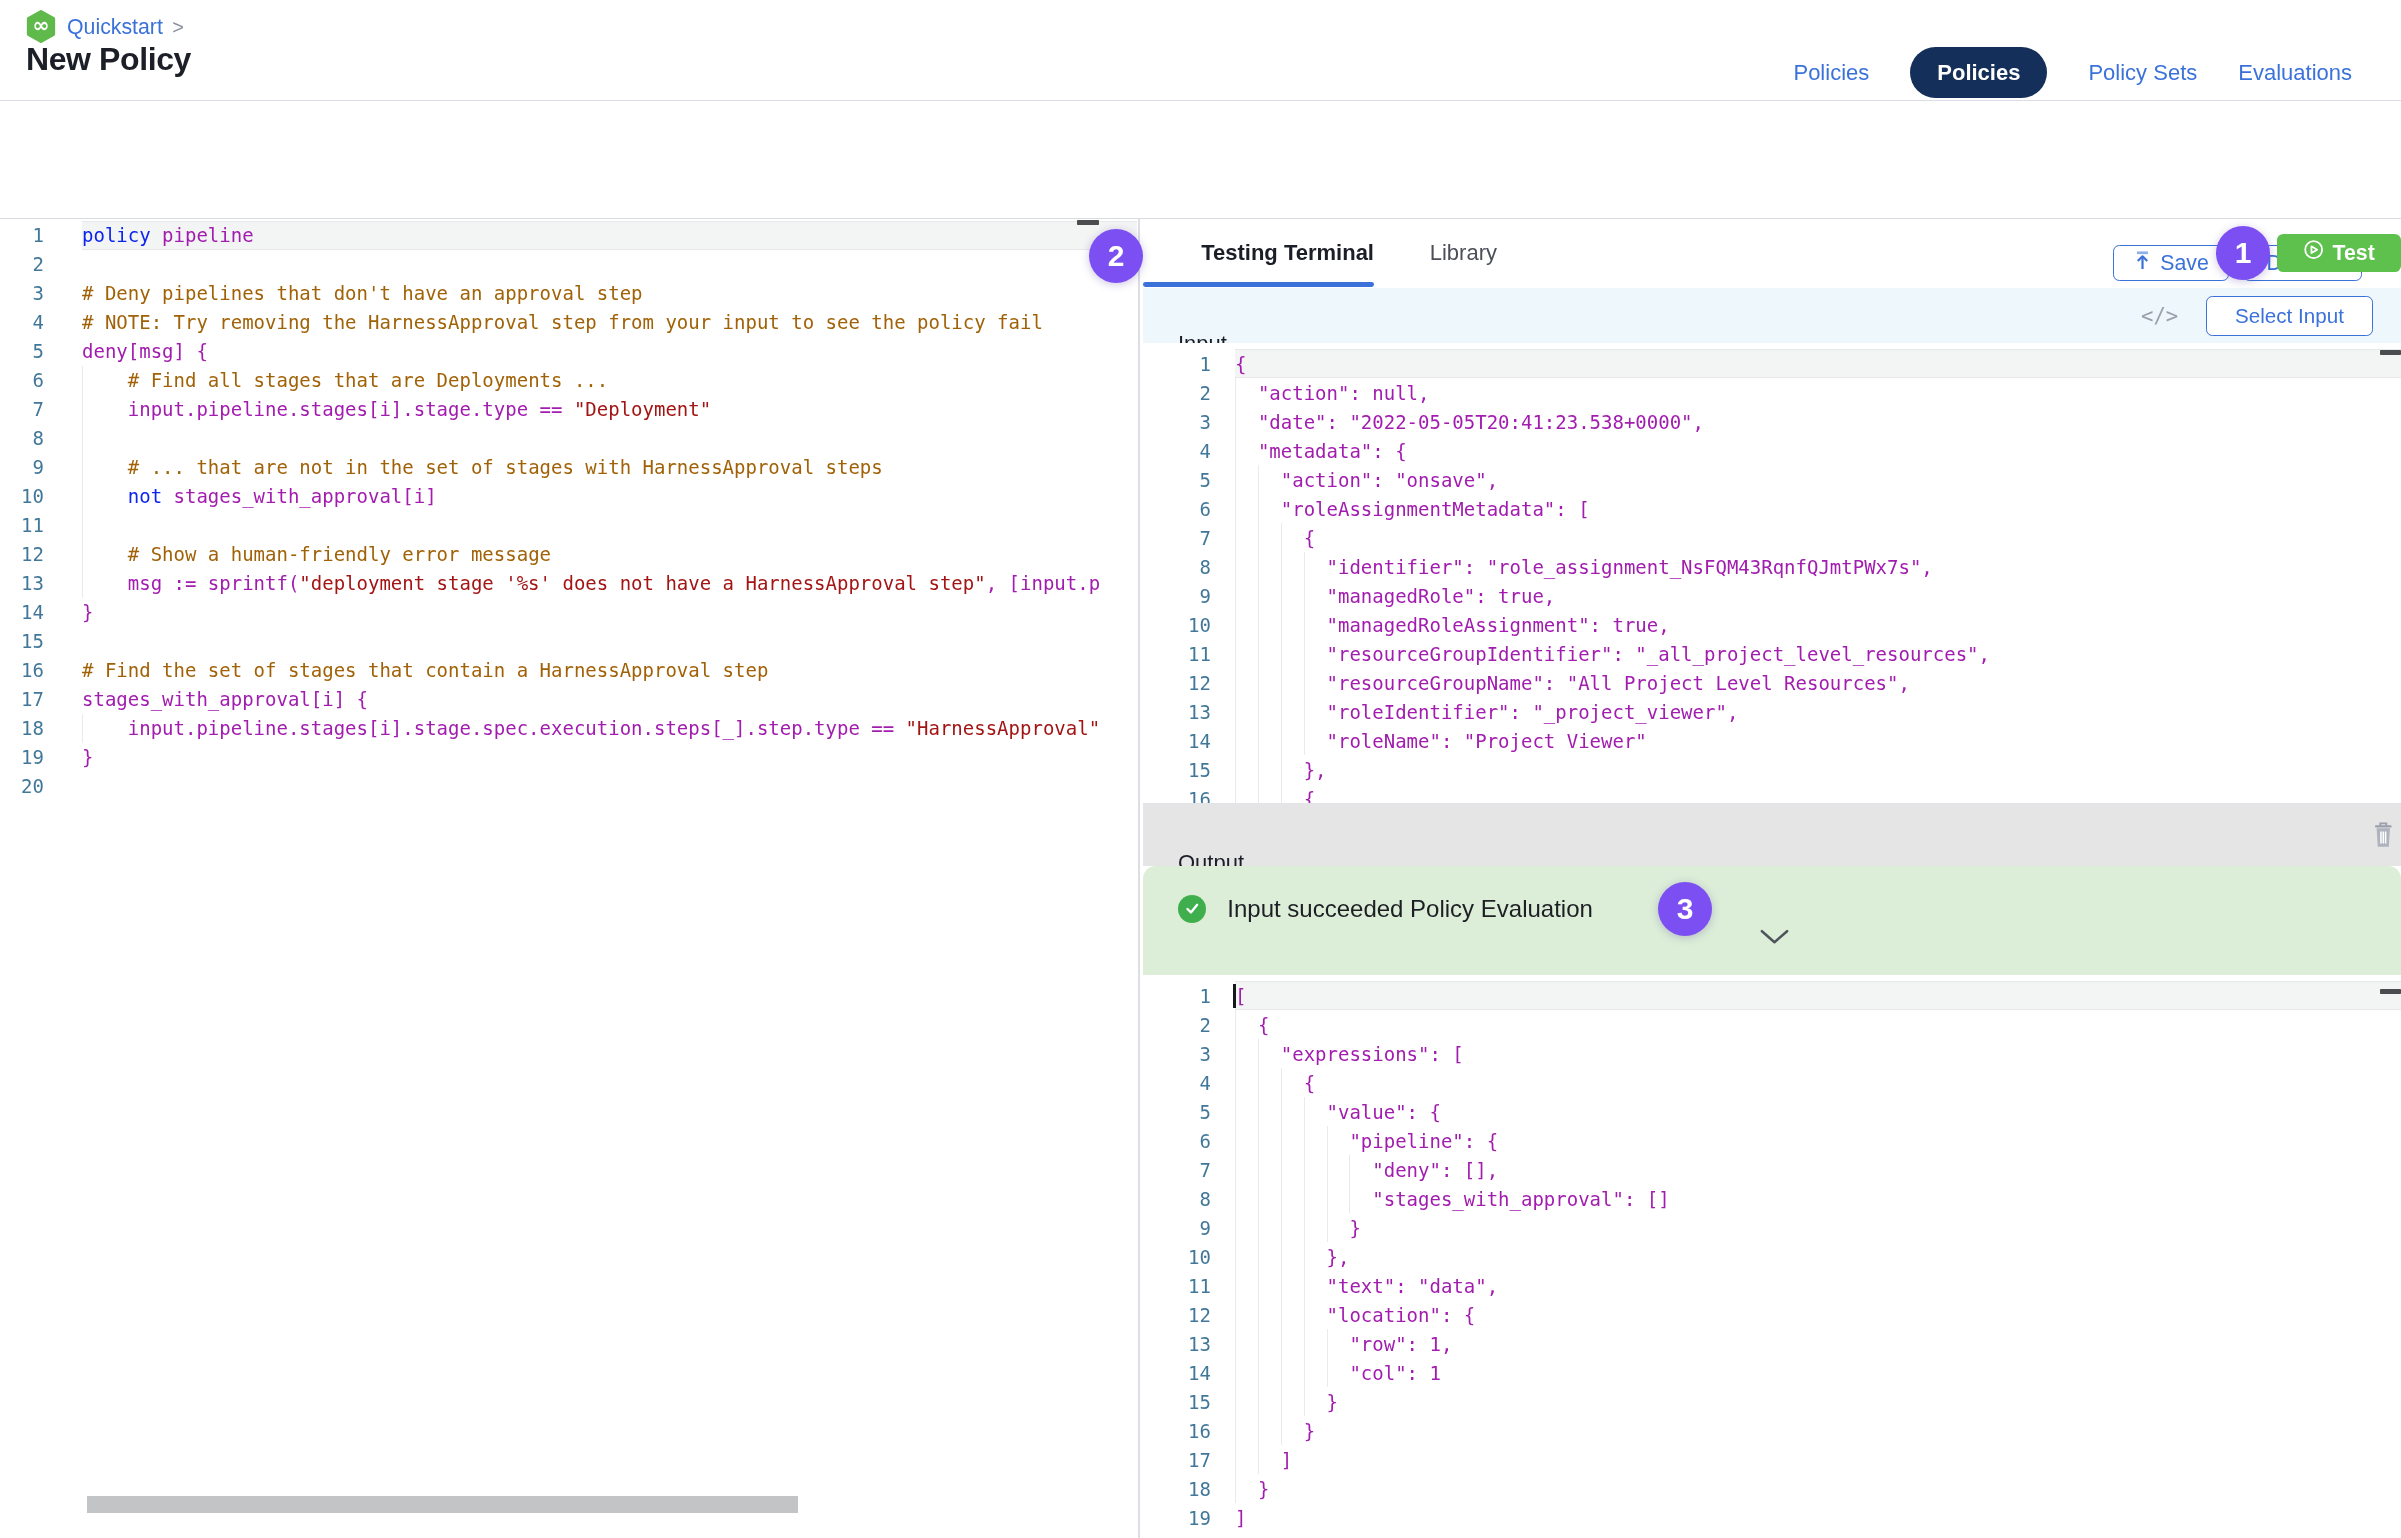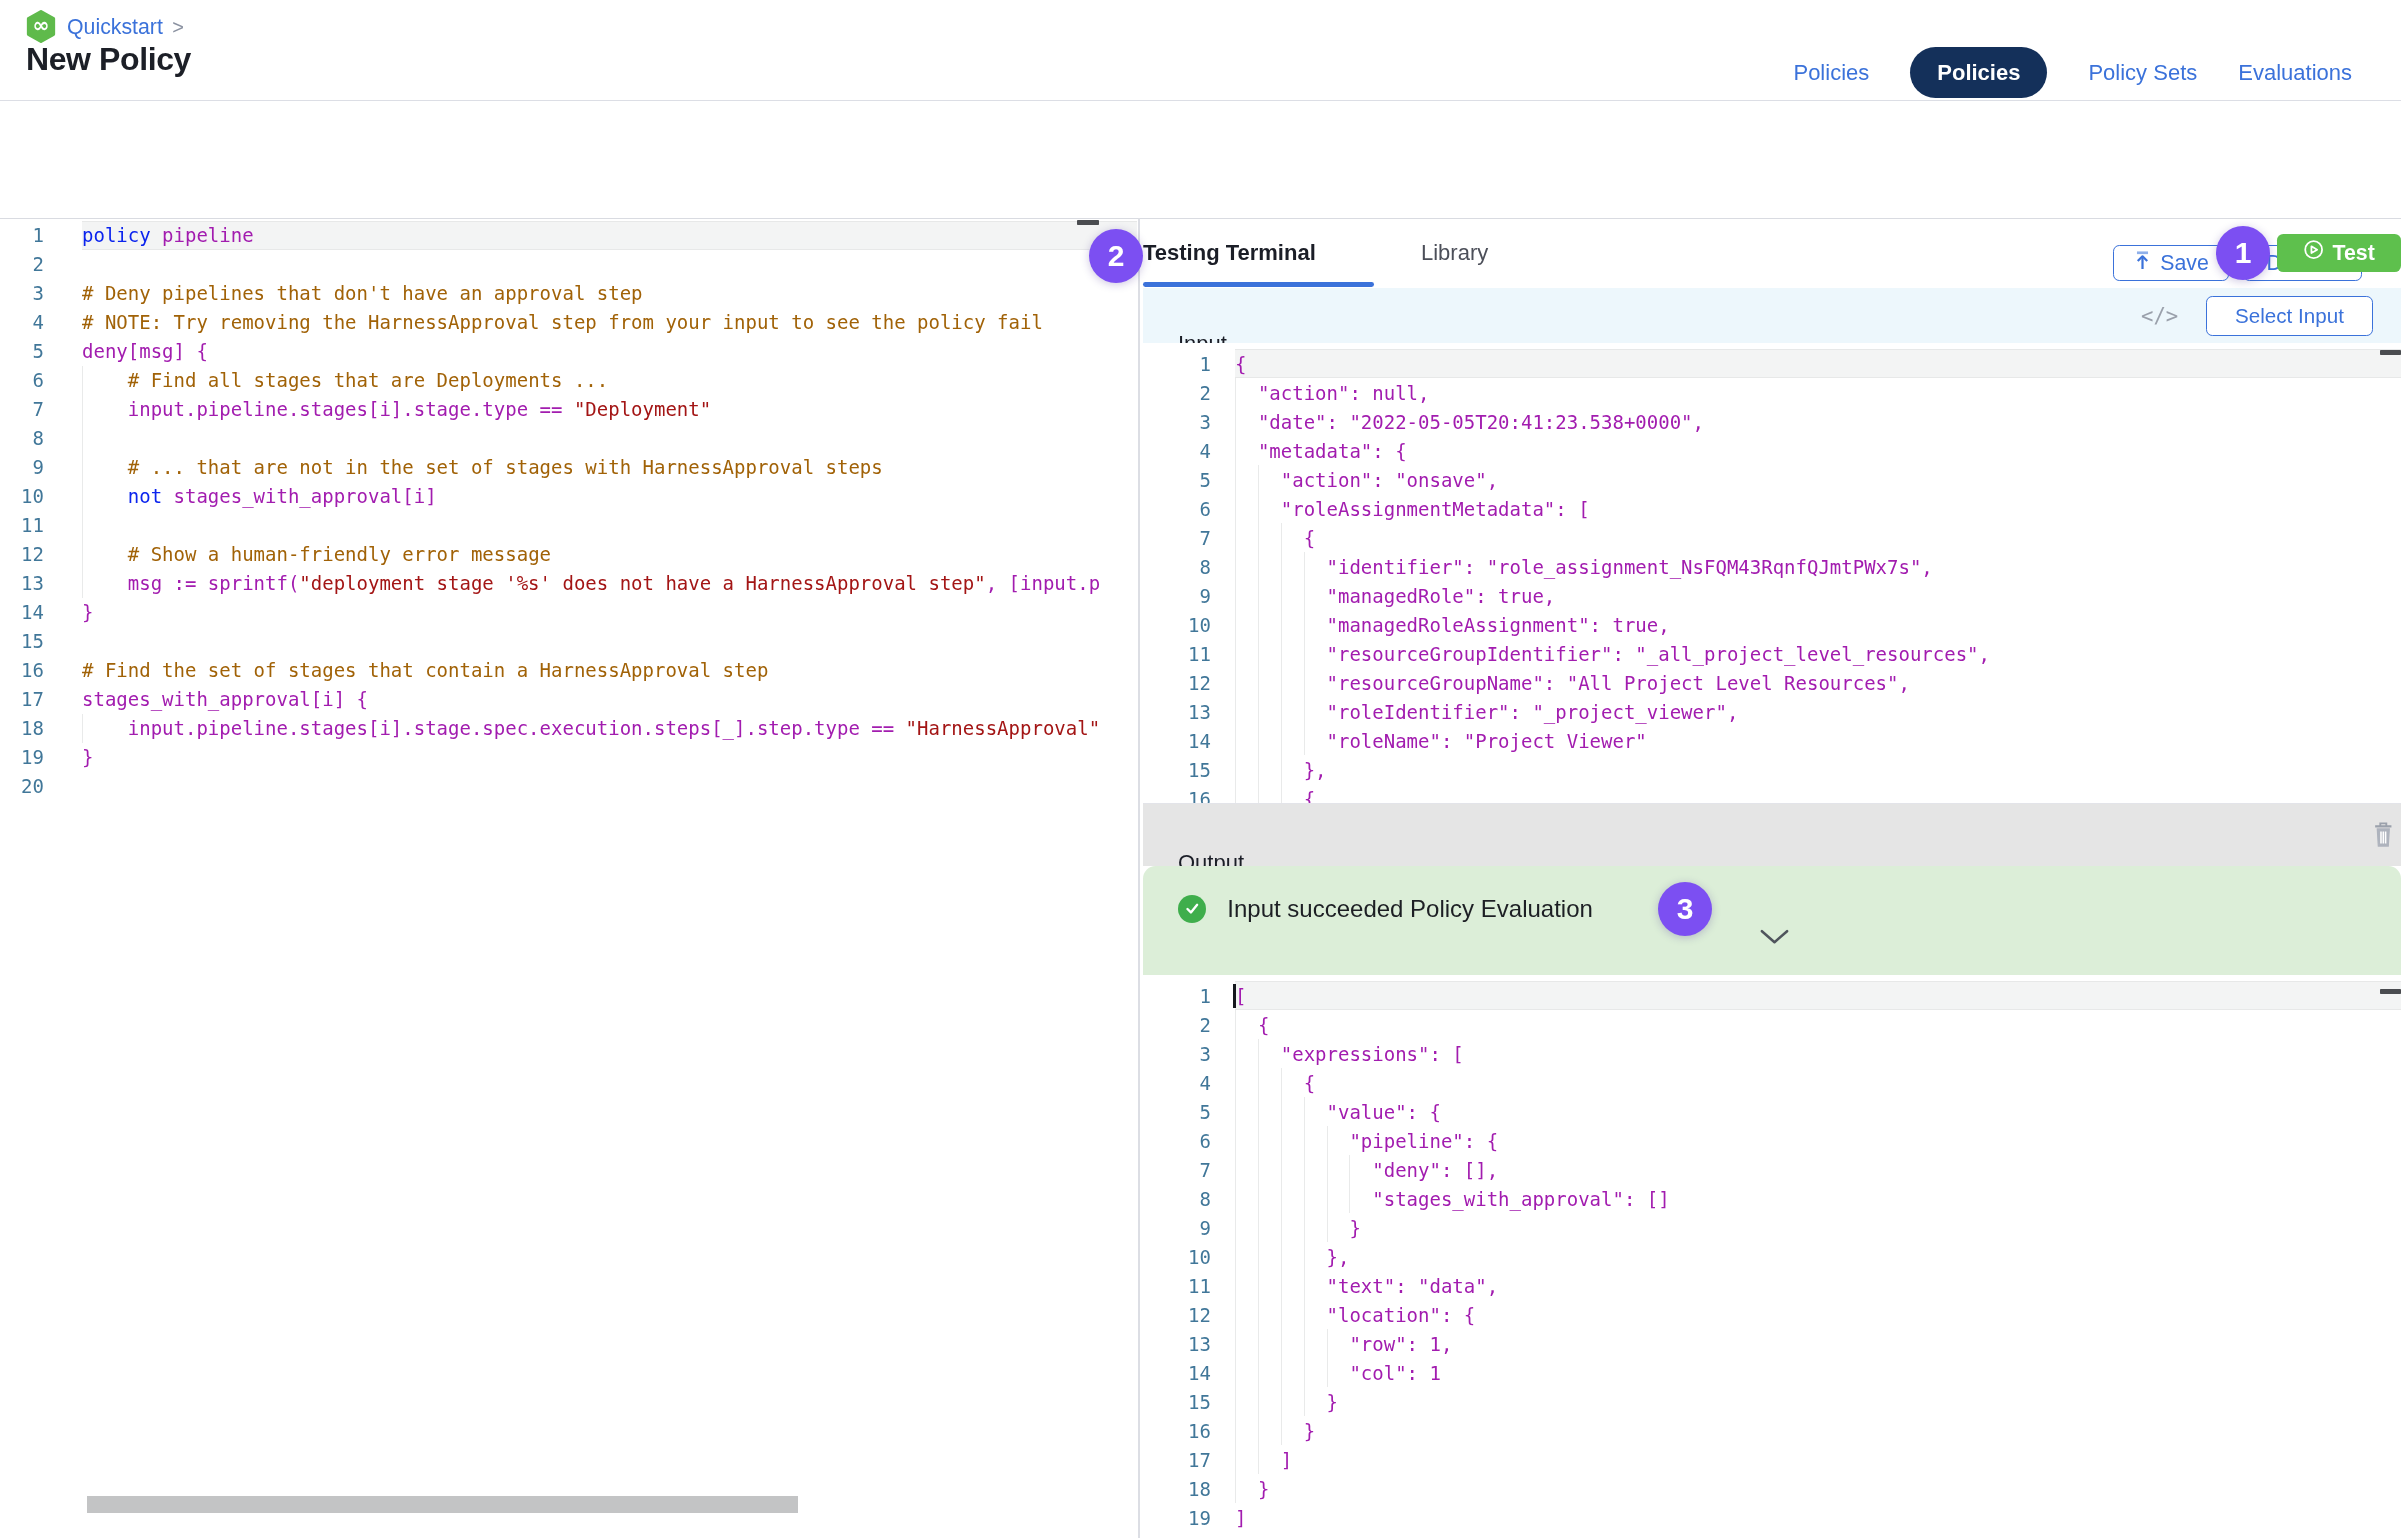--- a/index.html
+++ b/index.html
@@ -39,21 +39,21 @@
   .ed-right .ln{width:68px;} .ed-right .ct{margin-left:24px;}
   .hl .ct{background:#f3f4f4;box-shadow:inset 0 0.8px #e3e3e3, inset 0 -0.8px #e3e3e3;}
   .ig{position:absolute;top:0;bottom:0;width:0.8px;background:#e9eaea;}
   .cur{position:absolute;left:-1.6px;top:2.4px;width:2.4px;height:24px;background:#15181d;}
   .tk-kw{color:#0b24ee;} .tk-com{color:#a16207;} .tk-str{color:#a31515;} .tk-pl{color:#a21caf;}
   .sthumb{position:absolute;height:4.7px;background:#4a4c50;border-radius:0.8px;}
   .hscroll{position:absolute;left:87px;top:1496px;width:711px;height:17.4px;background:#c3c4c5;cursor:pointer;}
 
   
   .pane-right{position:absolute;left:1143px;top:219px;width:1258px;height:1319px;}
-  .tab{position:absolute;top:0;height:68px;display:flex;align-items:center;justify-content:flex-start;cursor:pointer;}
+  .tab{position:absolute;top:0;height:68px;display:flex;align-items:center;justify-content:flex-end;cursor:pointer;}
   .tab-active{left:0;width:231px;font-size:22px;font-weight:700;color:#1b1e27;}
   .tab-underline{position:absolute;left:0;top:63px;width:231px;height:4.7px;background:#3b72da;border-radius:2.4px;}
   .tab-plain{left:278px;width:76px;font-size:22px;color:#4c4f59;}
   .test-btn{position:absolute;left:1134px;top:15px;width:124px;height:38px;background:#5ec04d;border-radius:6.3px;
             display:flex;align-items:center;justify-content:center;gap:8px;color:#fff;font-size:21.3px;
             font-weight:700;cursor:pointer;}
   .input-band{position:absolute;left:0;top:69px;width:1258px;height:55px;background:#edf7fc;}
   .sec-label{position:absolute;left:35px;top:50%;transform:translateY(-50%);font-size:22px;color:#1b1e27;margin-top:28px;}
   .code-glyph{position:absolute;left:998px;top:50%;transform:translateY(-50%);
               font-family:"DejaVu Sans Mono",monospace;font-size:20.6px;color:#9aa0ab;cursor:pointer;}

